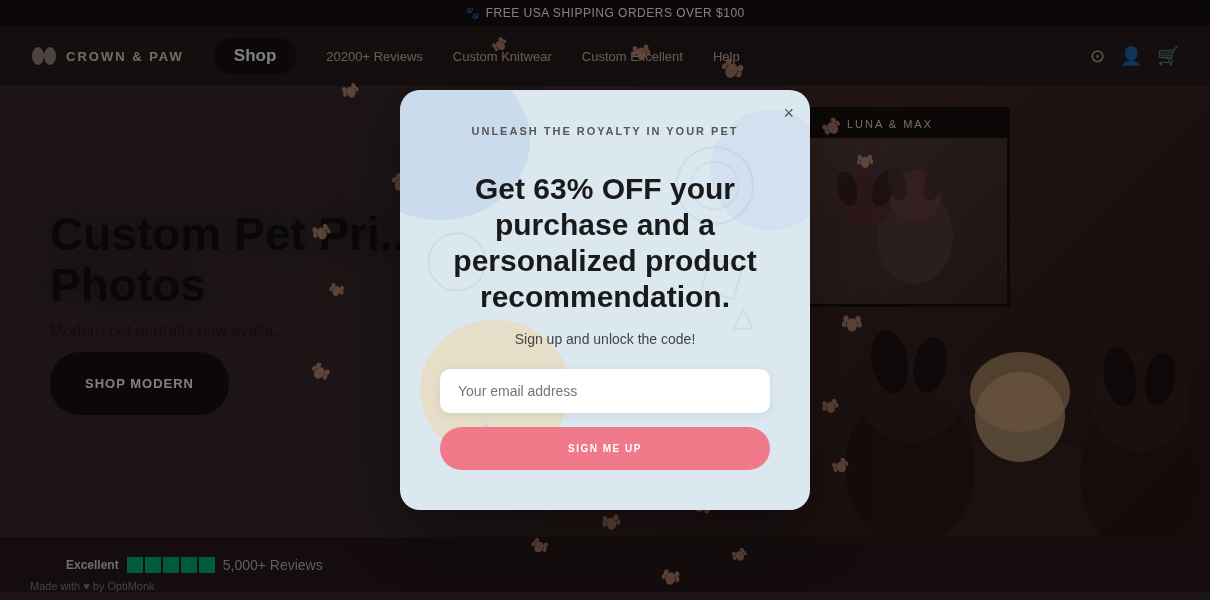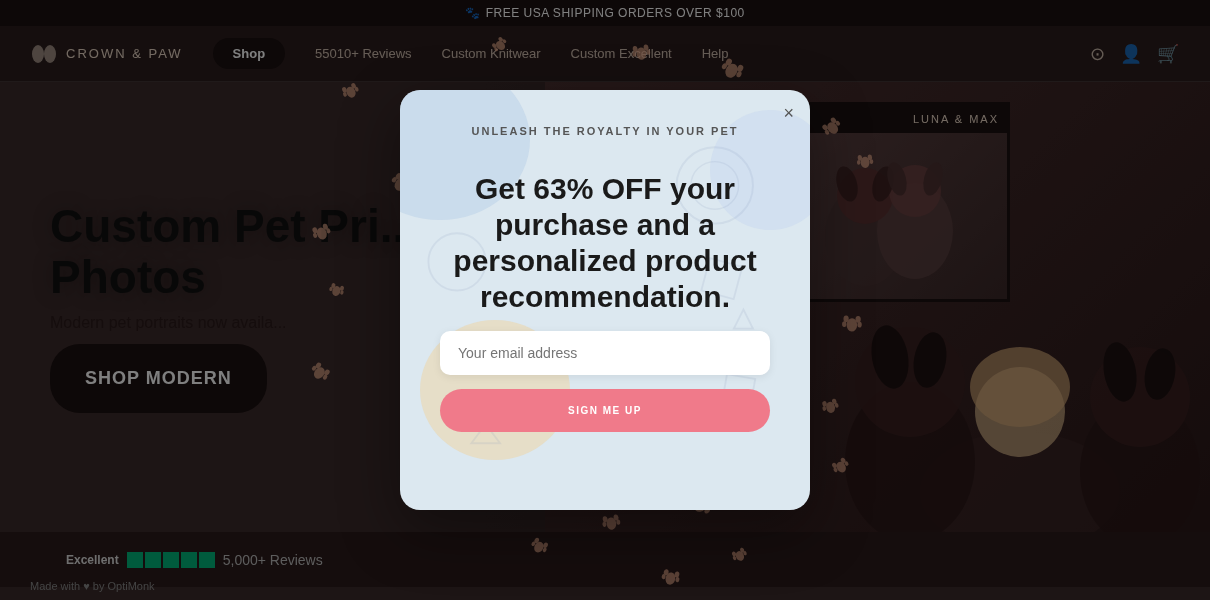--- a/index.html
+++ b/index.html
@@ -44,31 +44,31 @@
       border-bottom: 1px solid rgba(255,255,255,0.1);
     }
     .site-logo {
       display: flex;
       align-items: center;
       gap: 8px;
     }
     .logo-text {
       color: #e8d5c4;
       font-size: 13px;
-      font-weight: 400;
+      font-weight: 700;
       letter-spacing: 2px;
       text-transform: uppercase;
     }
     .shop-btn {
       background: #1a1010;
       color: #fff;
       border: none;
       border-radius: 25px;
       padding: 8px 20px;
-      font-size: 13px;
+      font-size: 17px;
       font-weight: 600;
       cursor: pointer;
     }
     .nav-links {
       display: flex;
       gap: 30px;
       flex: 1;
     }
     .nav-link {
       color: #e8d5c4;
@@ -114,21 +114,21 @@
       margin-top: 12px;
       font-weight: 400;
     }
     .hero-btn {
       margin-top: 12px;
       background: #1a1010;
       color: #fff;
       border: none;
       border-radius: 30px;
       padding: 24px 35px;
-      font-size: 18px;
+      font-size: 13px;
       font-weight: 700;
       letter-spacing: 1px;
       text-transform: uppercase;
       cursor: pointer;
     }
 
     
     .hero-image-area {
       position: absolute;
       right: 0;
@@ -143,21 +143,21 @@
     }
     .pet-photo-frame {
       width: 240px;
       height: 200px;
       background: #1a1010;
       border: 3px solid #1a1010;
       position: absolute;
       top: 20px;
       right: 200px;
       display: flex;
-      align-items: flex-end;
+      align-items: center;
       justify-content: center;
       flex-direction: column;
     }
     .frame-label {
       color: #e8d5c4;
       font-size: 11px;
       letter-spacing: 2px;
       text-align: center;
       padding: 8px;
       background: #1a1010;
@@ -350,21 +350,21 @@
   <div class="site-header">
     <div class="site-logo">
       <svg width="28" height="20" viewBox="0 0 28 20">
         <ellipse cx="8" cy="10" rx="6" ry="9" fill="#e8d5c4" opacity="0.6"></ellipse>
         <ellipse cx="20" cy="10" rx="6" ry="9" fill="#e8d5c4" opacity="0.6"></ellipse>
       </svg>
       <span class="logo-text">CROWN &amp; PAW</span>
     </div>
     <button class="shop-btn">Shop</button>
     <div class="nav-links">
-      <a class="nav-link" href="#">55010+ Reviews</a>
+      <a class="nav-link" href="#">20200+ Reviews</a>
       <a class="nav-link" href="#">Custom Knitwear</a>
       <a class="nav-link" href="#">Custom Excellent</a>
       <a class="nav-link" href="#">Help</a>
     </div>
     <div class="nav-icons">
       <span class="nav-icon">⊙</span>
       <span class="nav-icon">👤</span>
       <span class="nav-icon">🛒</span>
     </div>
   </div>
@@ -610,16 +610,17 @@
     <rect x="310" y="180" width="35" height="35" fill="none" stroke="#8899bb" stroke-width="2" transform="rotate(15 327 197)"></rect>
     <circle cx="50" cy="180" r="30" fill="none" stroke="#8899bb" stroke-width="2"></circle>
     <rect x="330" y="300" width="30" height="30" fill="none" stroke="#8899bb" stroke-width="2" transform="rotate(10 345 315)"></rect>
   </svg>
 
   <button class="popup-close">×</button>
 
   <div class="popup-content">
     <div class="popup-subtitle">UNLEASH THE ROYALTY IN YOUR PET</div>
     <div class="popup-headline">Get 63% OFF your purchase and a personalized product recommendation.</div>
+    <div class="popup-description">Sign up and unlock the code!</div>
     <input class="popup-email-input" type="email" placeholder="Your email address" style="">
     <button class="popup-submit-btn">SIGN ME UP</button>
   </div>
 </div>
 
 </body></html>

